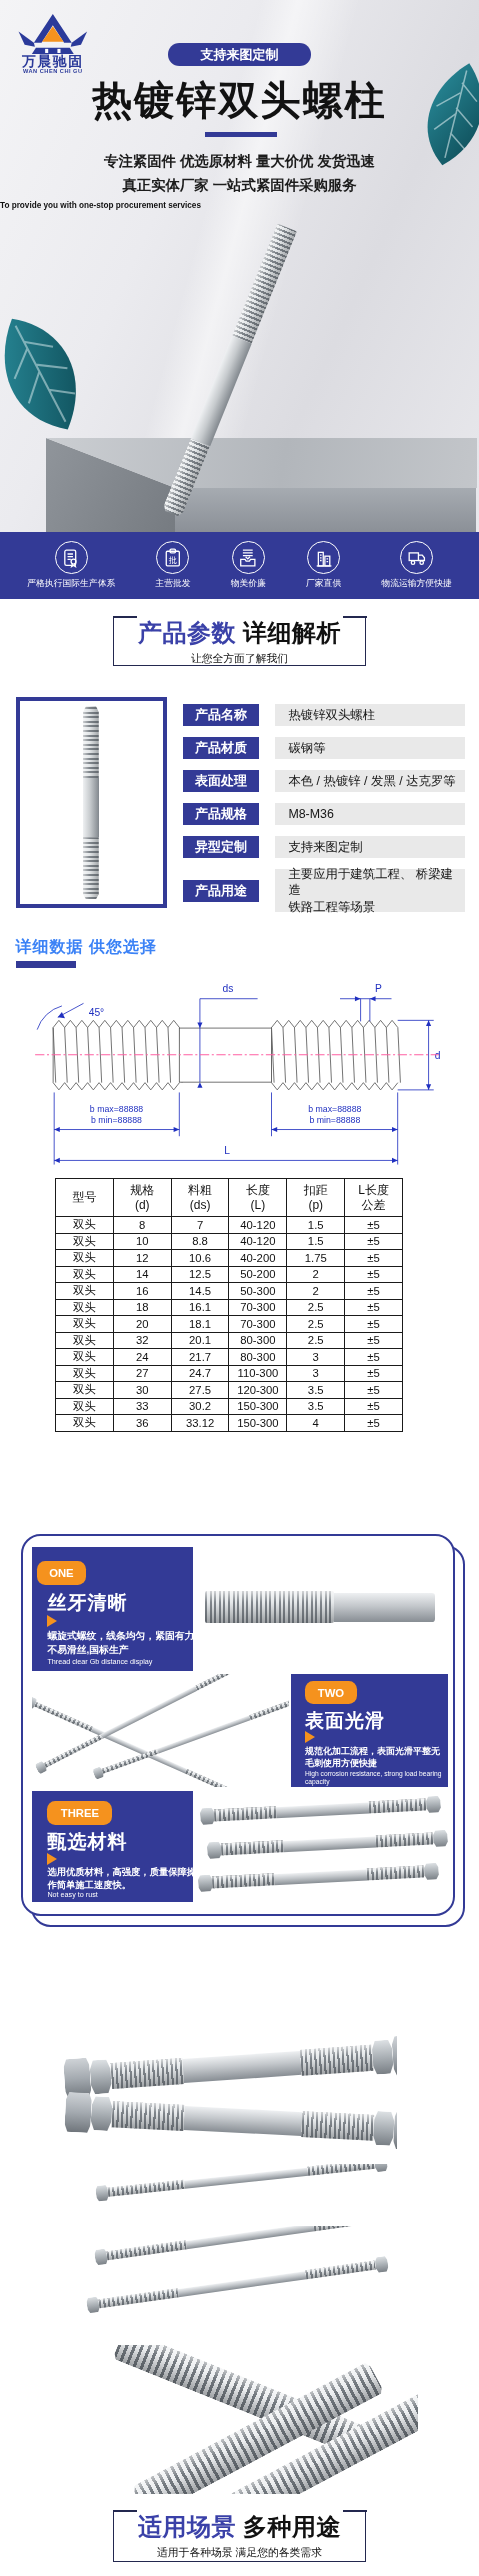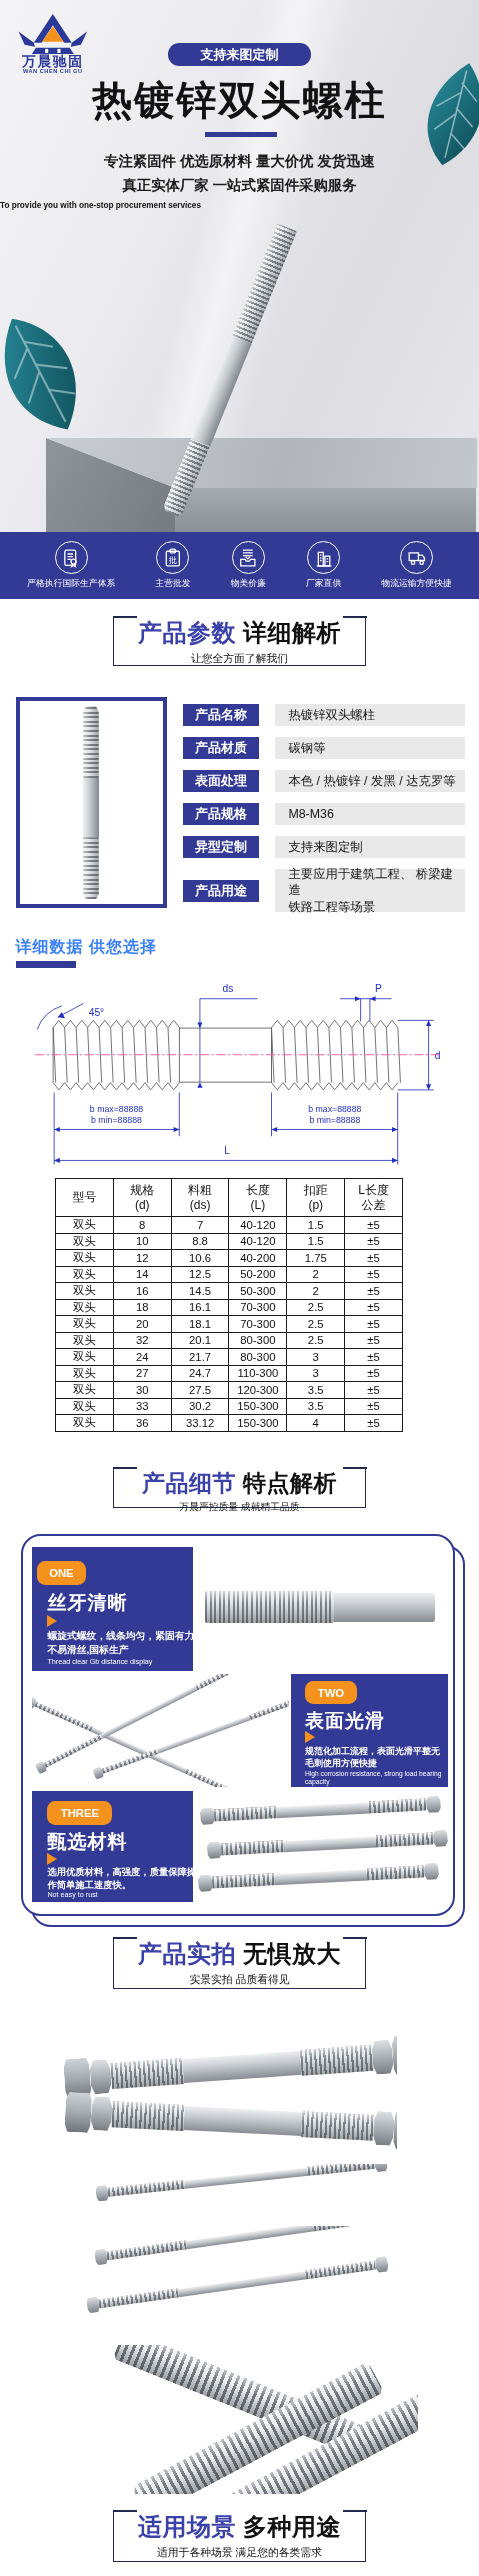--- a/index.html
+++ b/index.html
@@ -430,24 +430,20 @@
           <td>双头</td>
           <td>36</td>
           <td>33.12</td>
           <td>150-300</td>
           <td>4</td>
           <td>±5</td>
         </tr>
     </tbody>
   </table>
 
-  <div class="frame" style="left:113px;top:1467px;width:253px;height:41px">
-    <div class="sec-title" style="font-size:23px"><span class="acc">产品细节</span><span> 特点解析</span></div>
-    <div class="sec-sub" style="font-size:9.8px;margin-top:1.5px">万晨严控质量 成就精工品质</div>
-  </div>
 
   <div class="bigcard-shadow"></div>
   <div class="bigcard">
 
     <div class="fpanel" style="left:9.3px;top:11.3px;width:161px;height:124px">
       <div class="fbadge" style="left:5px;top:13.4px;width:49px;height:24px">ONE</div>
       <div class="ftitle" style="left:15.5px;top:43px">丝牙清晰</div>
       <div class="farrow" style="left:15.5px;top:68px"></div>
       <div class="ftext" style="left:15.5px;top:83px">螺旋式螺纹，线条均匀，紧固有力</div>
       <div class="ftext" style="left:15.5px;top:97px">不易滑丝,国标生产</div>
@@ -516,24 +512,20 @@
       <div class="bolt" style="left:5.2px;top:78px;transform:rotate(-3deg)">
         <div class="hexnut" style="width:14.4px;height:16.5px"></div>
           <div class="thr" style="width:62px;height:12.4px"></div>
           <div class="shaft" style="width:93px;height:11.3px"></div>
           <div class="thr" style="width:57px;height:12.4px"></div>
           <div class="hexnut" style="width:14.4px;height:16.5px"></div>
       </div>
     </div>
   </div>
 
-  <div class="frame" style="left:113px;top:1937px;width:253px;height:52px">
-    <div class="sec-title" style="font-size:24px"><span class="acc">产品实拍</span><span> 无惧放大</span></div>
-    <div class="sec-sub" style="font-size:10.8px;margin-top:3.1px">实景实拍 品质看得见</div>
-  </div>
 
   <div class="photo" style="left:58px;top:2029px;width:339px;height:130px">
     <div class="bolt" style="left:6.2px;top:17.5px;transform:rotate(-4deg)">
       <div class="bignut" style="width:26px;height:40px"></div>
         <div class="hexnut" style="width:20.6px;height:34px"></div>
       <div class="thr" style="width:72px;height:26px"></div>
         <div class="shaft" style="width:118px;height:24px"></div>
         <div class="thr" style="width:72px;height:26px"></div>
       <div class="hexnut" style="width:20.6px;height:34px"></div>
         <div class="bignut" style="width:26px;height:40px"></div>

